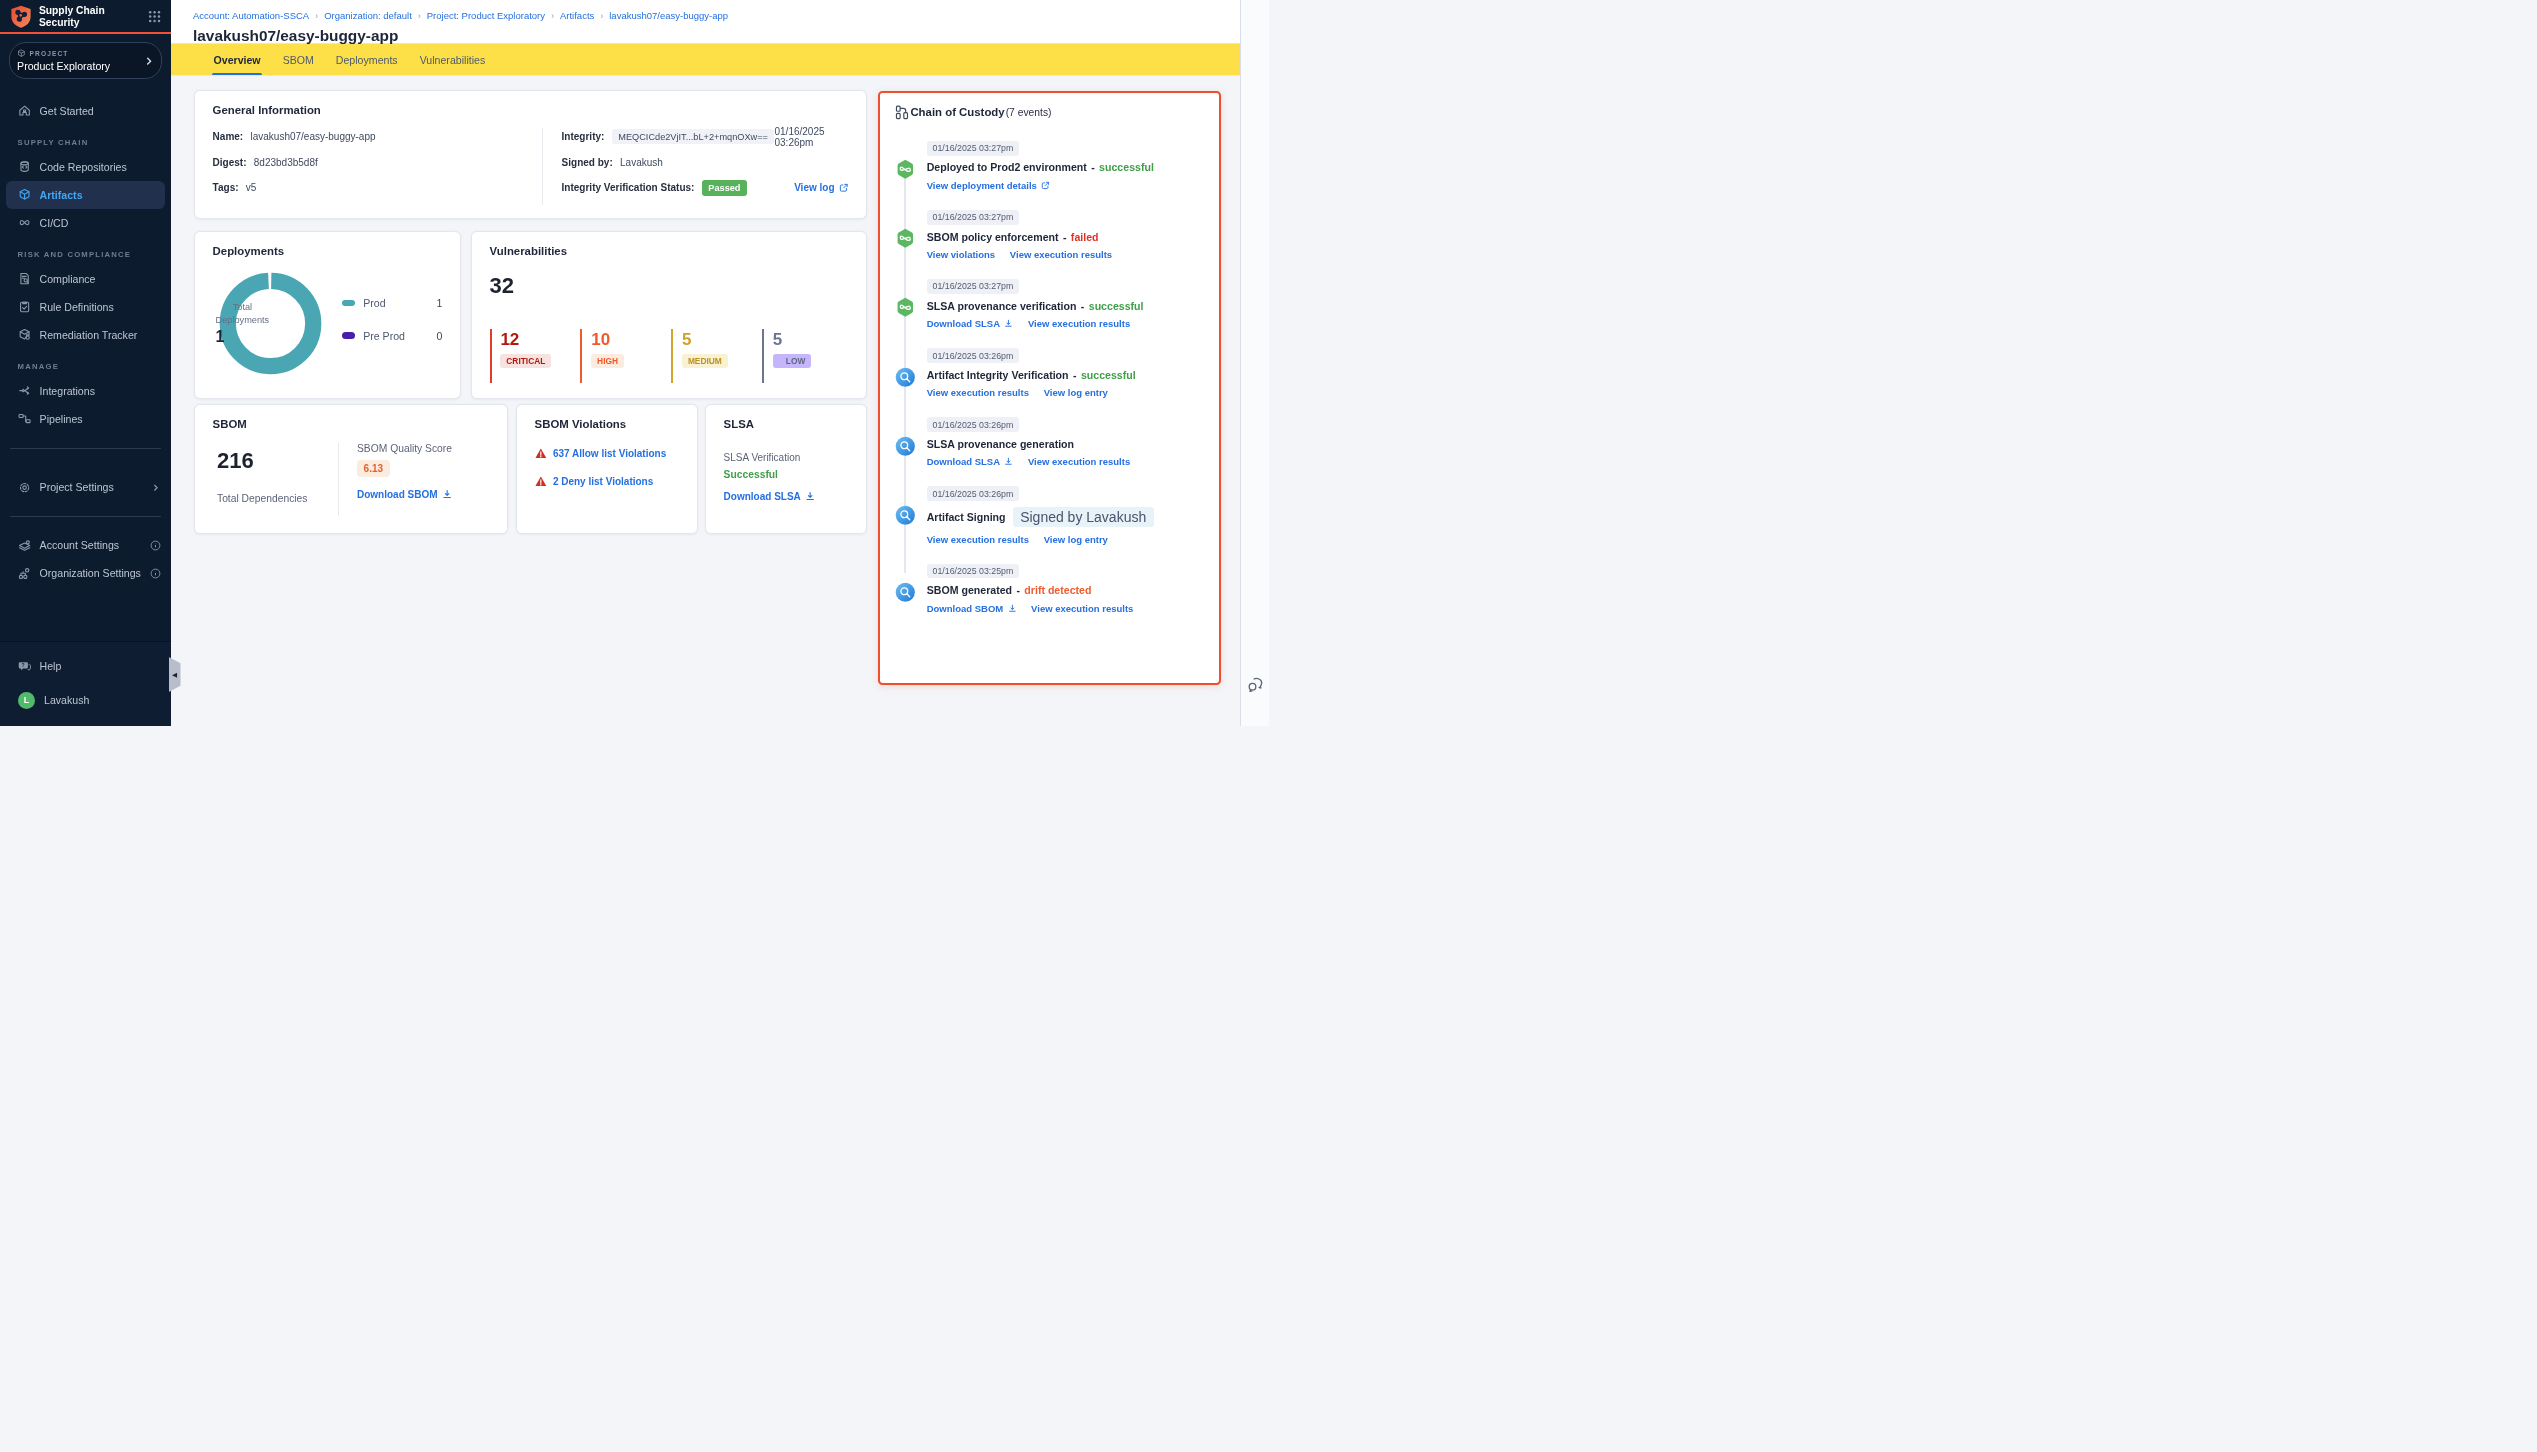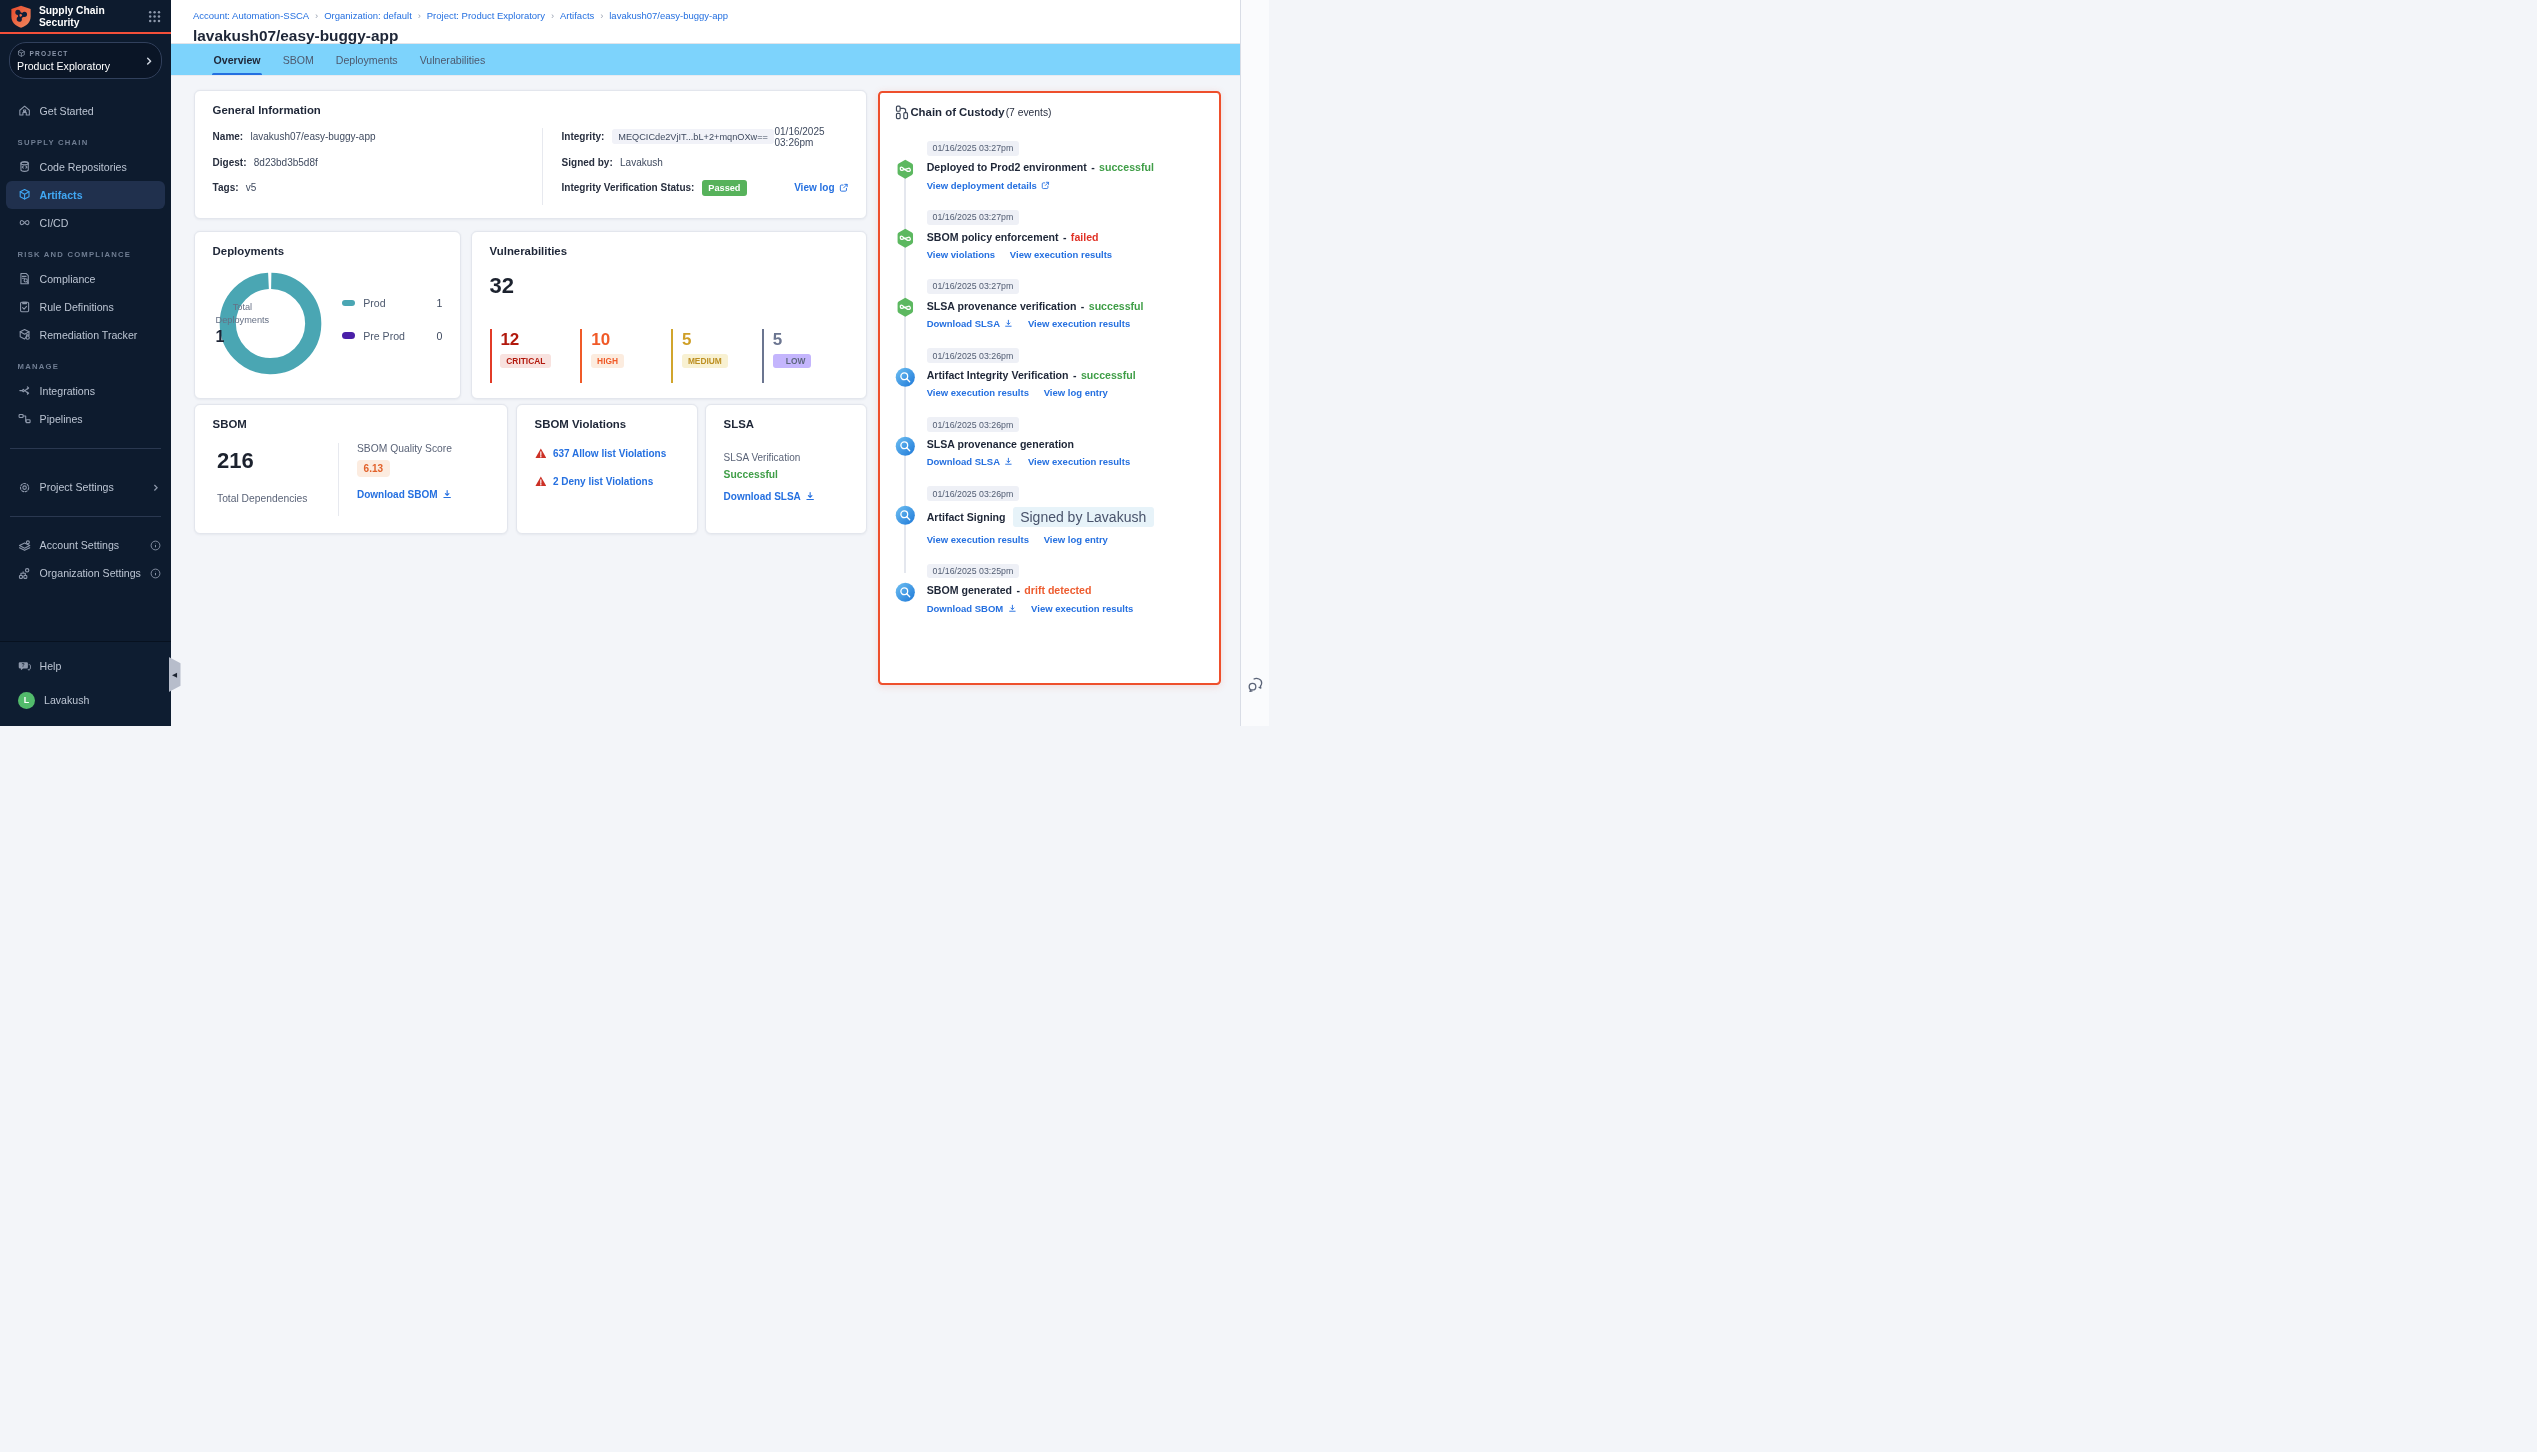--- a/index.html
+++ b/index.html
@@ -31,21 +31,21 @@
   .avatar { width:17.6px; height:17.6px; border-radius:50%; background:#52bb6b; color:#fff; font-size:8.8px; font-weight:bold; display:flex; align-items:center; justify-content:center; flex:none; }
   .collapse-handle { position:absolute; right:-9.5px; top:657px; width:11.7px; height:35px; background:#b7bdcb; border-radius:0 6.6px 6.6px 0; display:flex; align-items:center; justify-content:center; color:#1c2330; font-size:6.6px; cursor:pointer; z-index:5; clip-path:polygon(0 0,100% 18%,100% 82%,0 100%); }
 
   
   .main { flex:1; background:#fff; display:flex; flex-direction:column; position:relative; }
   .hdr { padding:9.5px 0 0 22px; height:44px; border-bottom:0.7px solid #e1e4ea; background:#fff; }
   .breadcrumb { font-size:9.5px; display:flex; align-items:center; gap:5.9px; }
   .breadcrumb a { color:#2570e0; text-decoration:none; cursor:pointer; }
   .bc-sep { color:#9aa2b1; font-size:9.5px; }
   .page-title { font-size:15.4px; font-weight:bold; color:#1e2637; margin-top:6.6px; }
-  .tabs { height:32px; background:#7dd3fc; display:flex; align-items:stretch; padding-left:41px; gap:19px; border-bottom:0.7px solid #e8eaf0; }
+  .tabs { height:32px; background:#fde047; display:flex; align-items:stretch; padding-left:41px; gap:19px; border-bottom:0.7px solid #e8eaf0; }
   .tab { font-size:10.6px; color:#4d596e; display:flex; align-items:center; cursor:pointer; position:relative; padding:0 1.5px; }
   .tab.active { color:#1e2637; font-weight:bold; }
   .tab.active::after { content:""; position:absolute; left:0; right:0; bottom:0; height:2.2px; background:#2570e0; border-radius:1.5px 1.5px 0 0; }
   .content { flex:1; position:relative; background:#f3f5f9; }
 
   .card { position:absolute; background:#fff; border:0.7px solid #e3e6ed; border-radius:5.9px; box-shadow:0 0.7px 2.2px rgba(25,35,60,.06); }
   .card-title { font-size:11.4px; font-weight:bold; color:#1e2637; }
 
   
   #gi { left:23px; top:14px; width:673px; height:129px; padding:13.2px 17.6px; }

